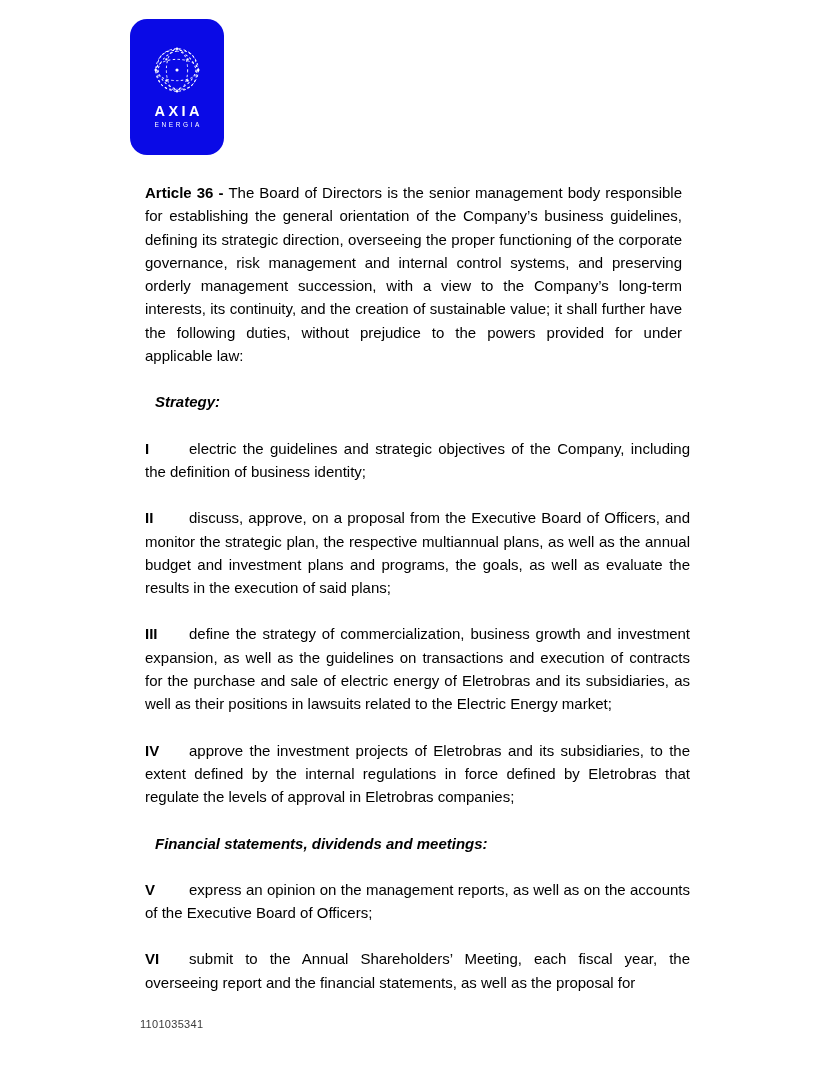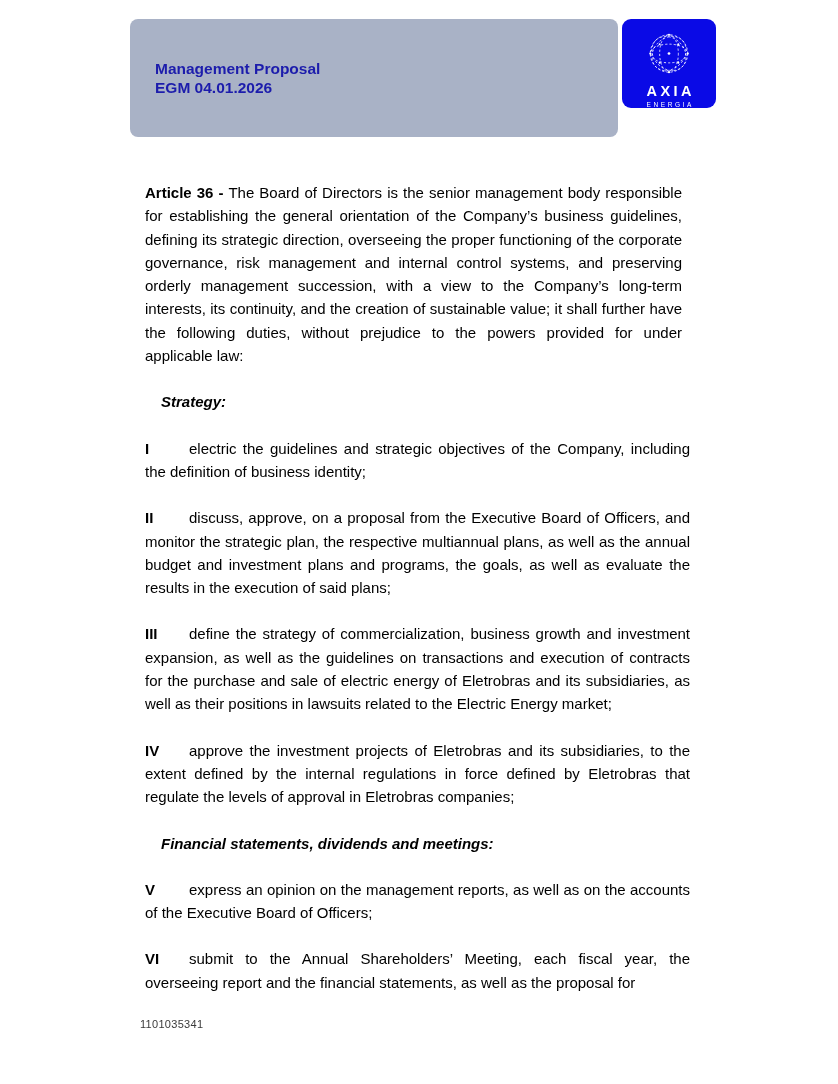--- a/index.html
+++ b/index.html
@@ -32,28 +32,28 @@
     justify-content: center;
   }
   .banner-title {
     color: var(--title, #1c1cac);
     font-weight: bold;
     font-size: 15.5px;
     line-height: 19.5px;
   }
   .logo-box {
     width: 94px;
-    height: 89px;
+    height: 136px;
     background: var(--logo, #0a0ae6);
-    border-radius: 9px;
+    border-radius: 17px;
     box-sizing: border-box;
     display: flex;
     flex-direction: column;
     align-items: center;
-    padding-top: 9px;
+    padding-top: 22px;
   }
   .logo-globe { width: 58px; height: 58px; }
   .logo-brand {
     color: #ffffff;
     font-weight: bold;
     font-size: 14.5px;
     letter-spacing: 3.5px;
     margin-top: 4px;
     padding-left: 3.5px; 
   }
@@ -71,21 +71,21 @@
     left: 145px;
     top: 181px;
     width: 545px;
     font-size: 15px;
     line-height: 23.3px;
     color: #000000;
     text-align: justify;
   }
   .para { margin: 0 8px 23px 0; }
   .heading {
-    margin: 0 0 23px 16px;
+    margin: 0 0 23px 10px;
     font-weight: bold;
     font-style: italic;
     text-align: left;
   }
   .item { margin: 0 0 23px 0; }
   .num {
     display: inline-block;
     width: 44px;
     font-weight: bold;
   }
@@ -100,24 +100,20 @@
     color: #3a3a3a;
     letter-spacing: 0.3px;
   }
 </style>
 </head>
 <body>
 
 <div class="page">
 
   <header class="banner-row">
-    <div class="banner">
-      <div class="banner-title">Management Proposal</div>
-      <div class="banner-title">EGM 04.01.2026</div>
-    </div>
     <div class="logo-box">
       <svg class="logo-globe" viewBox="0 0 60 60" xmlns="http://www.w3.org/2000/svg">
         <g fill="none" stroke="#ffffff" stroke-width="1">
           <circle cx="30" cy="30" r="22" stroke-dasharray="2.5 2.5"></circle>
           <ellipse cx="30" cy="30" rx="11" ry="22" stroke-dasharray="2.5 2.5"></ellipse>
           <ellipse cx="30" cy="30" rx="22" ry="11" stroke-dasharray="2.5 2.5"></ellipse>
           <ellipse cx="30" cy="30" rx="18" ry="22" transform="rotate(45 30 30)" stroke-dasharray="2.5 2.5"></ellipse>
           <ellipse cx="30" cy="30" rx="18" ry="22" transform="rotate(-45 30 30)" stroke-dasharray="2.5 2.5"></ellipse>
         </g>
         <g fill="#ffffff">

